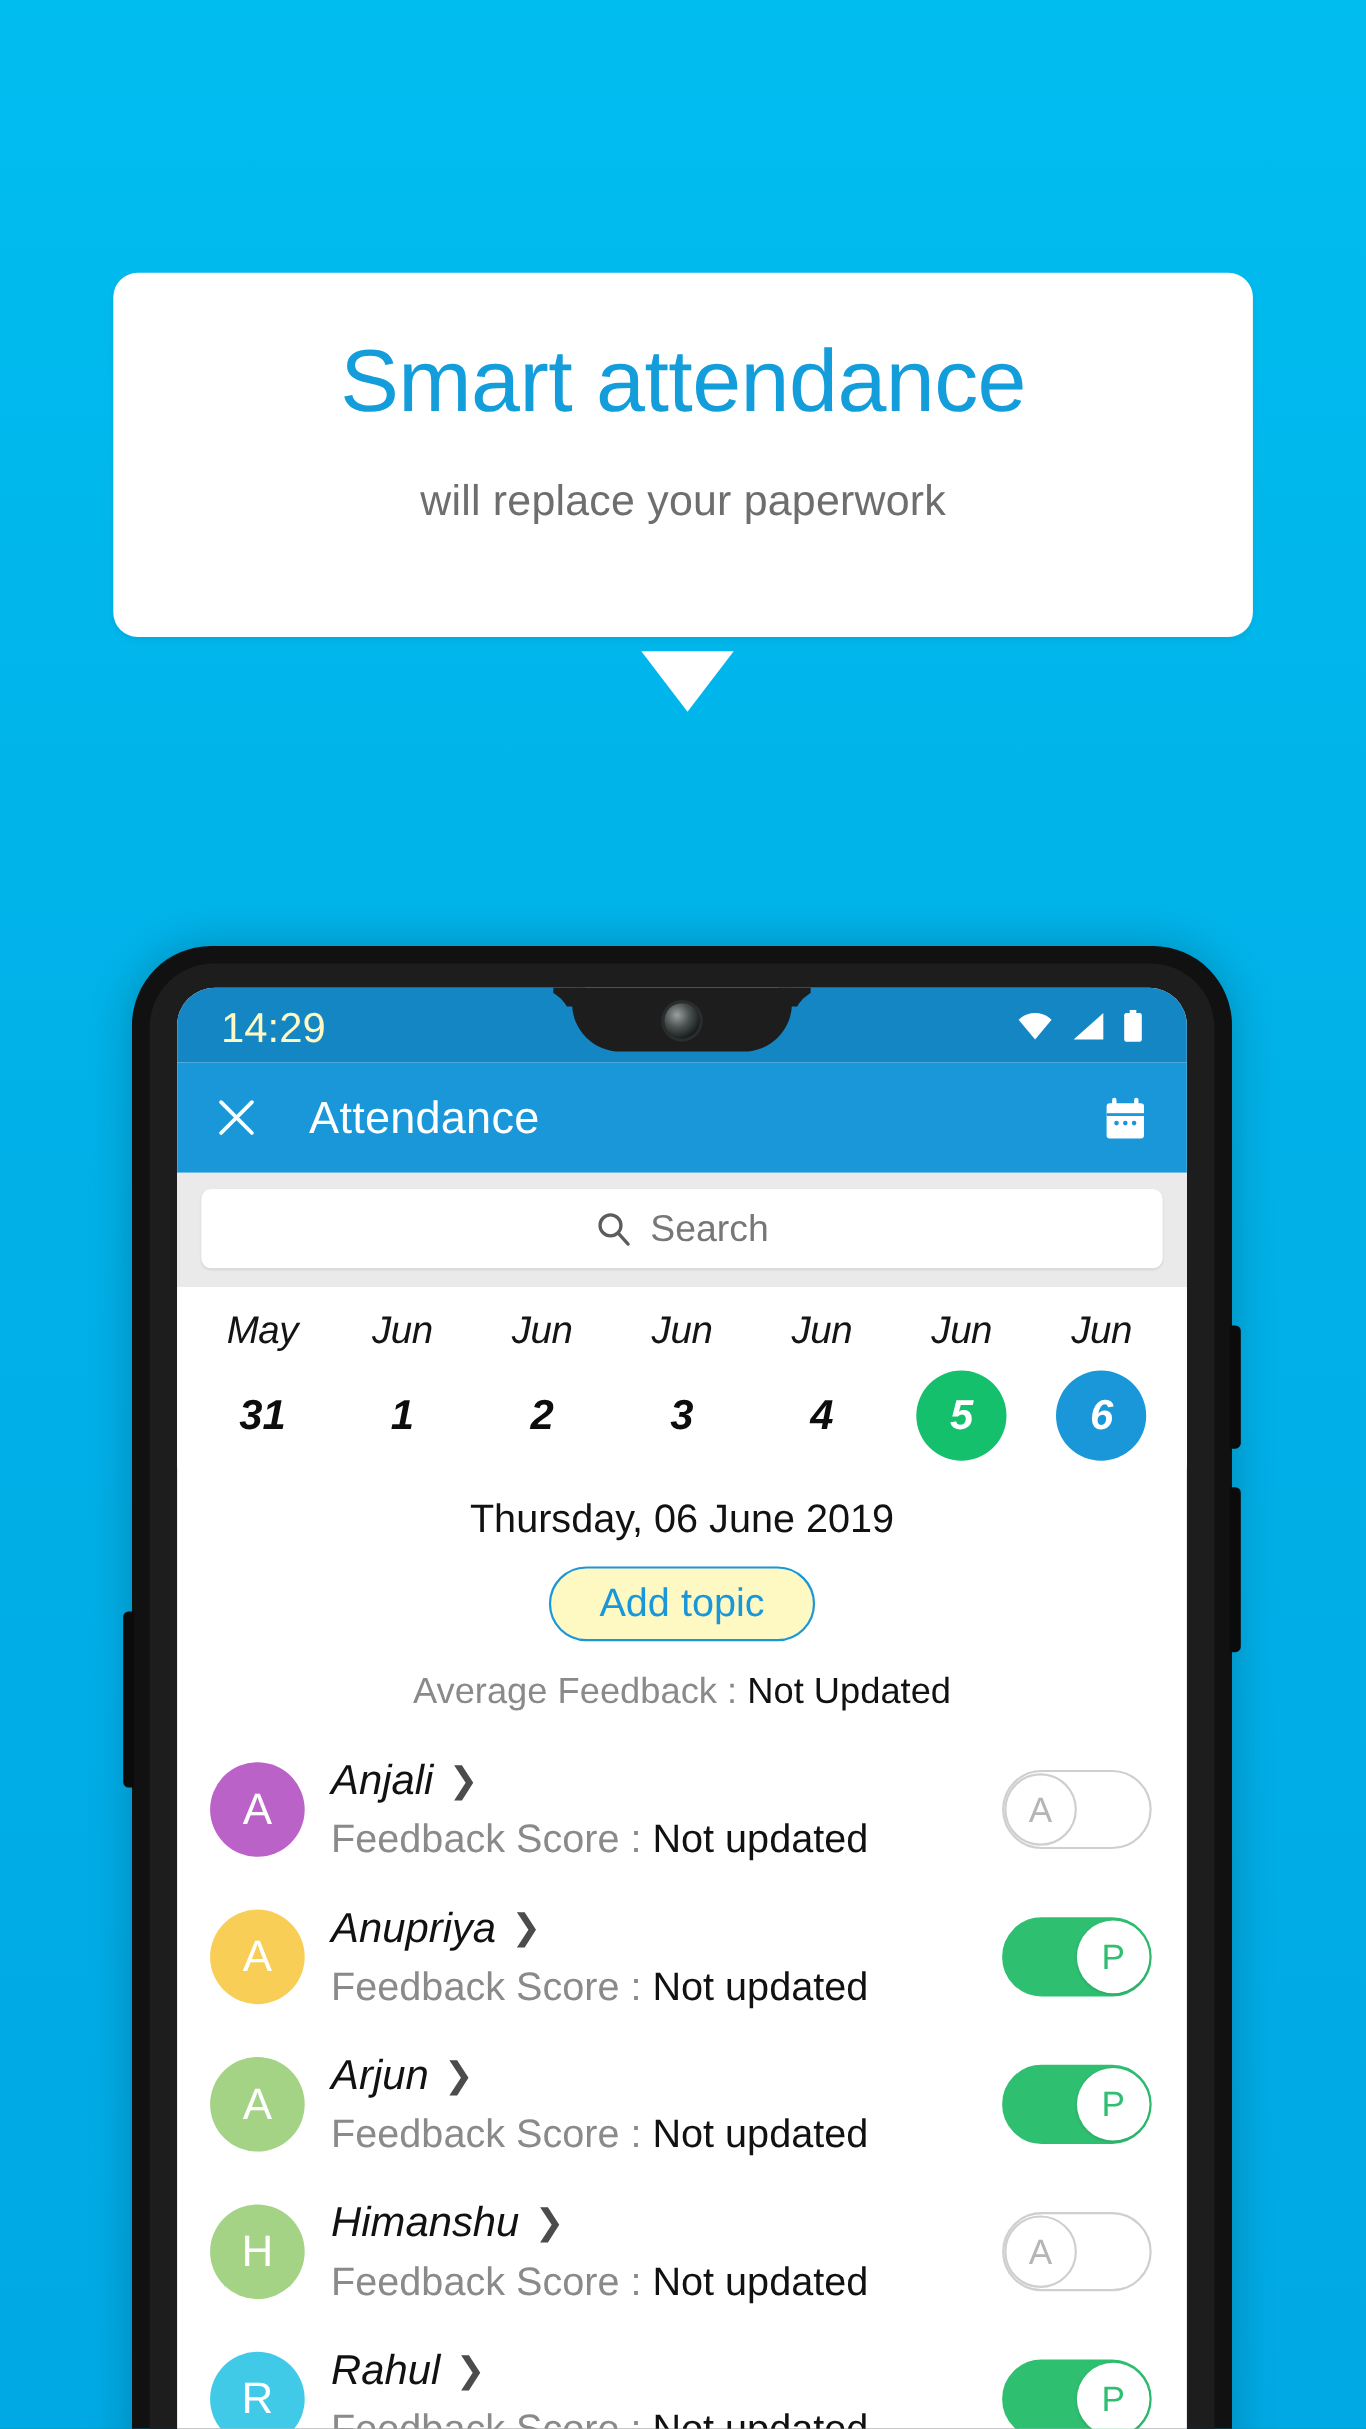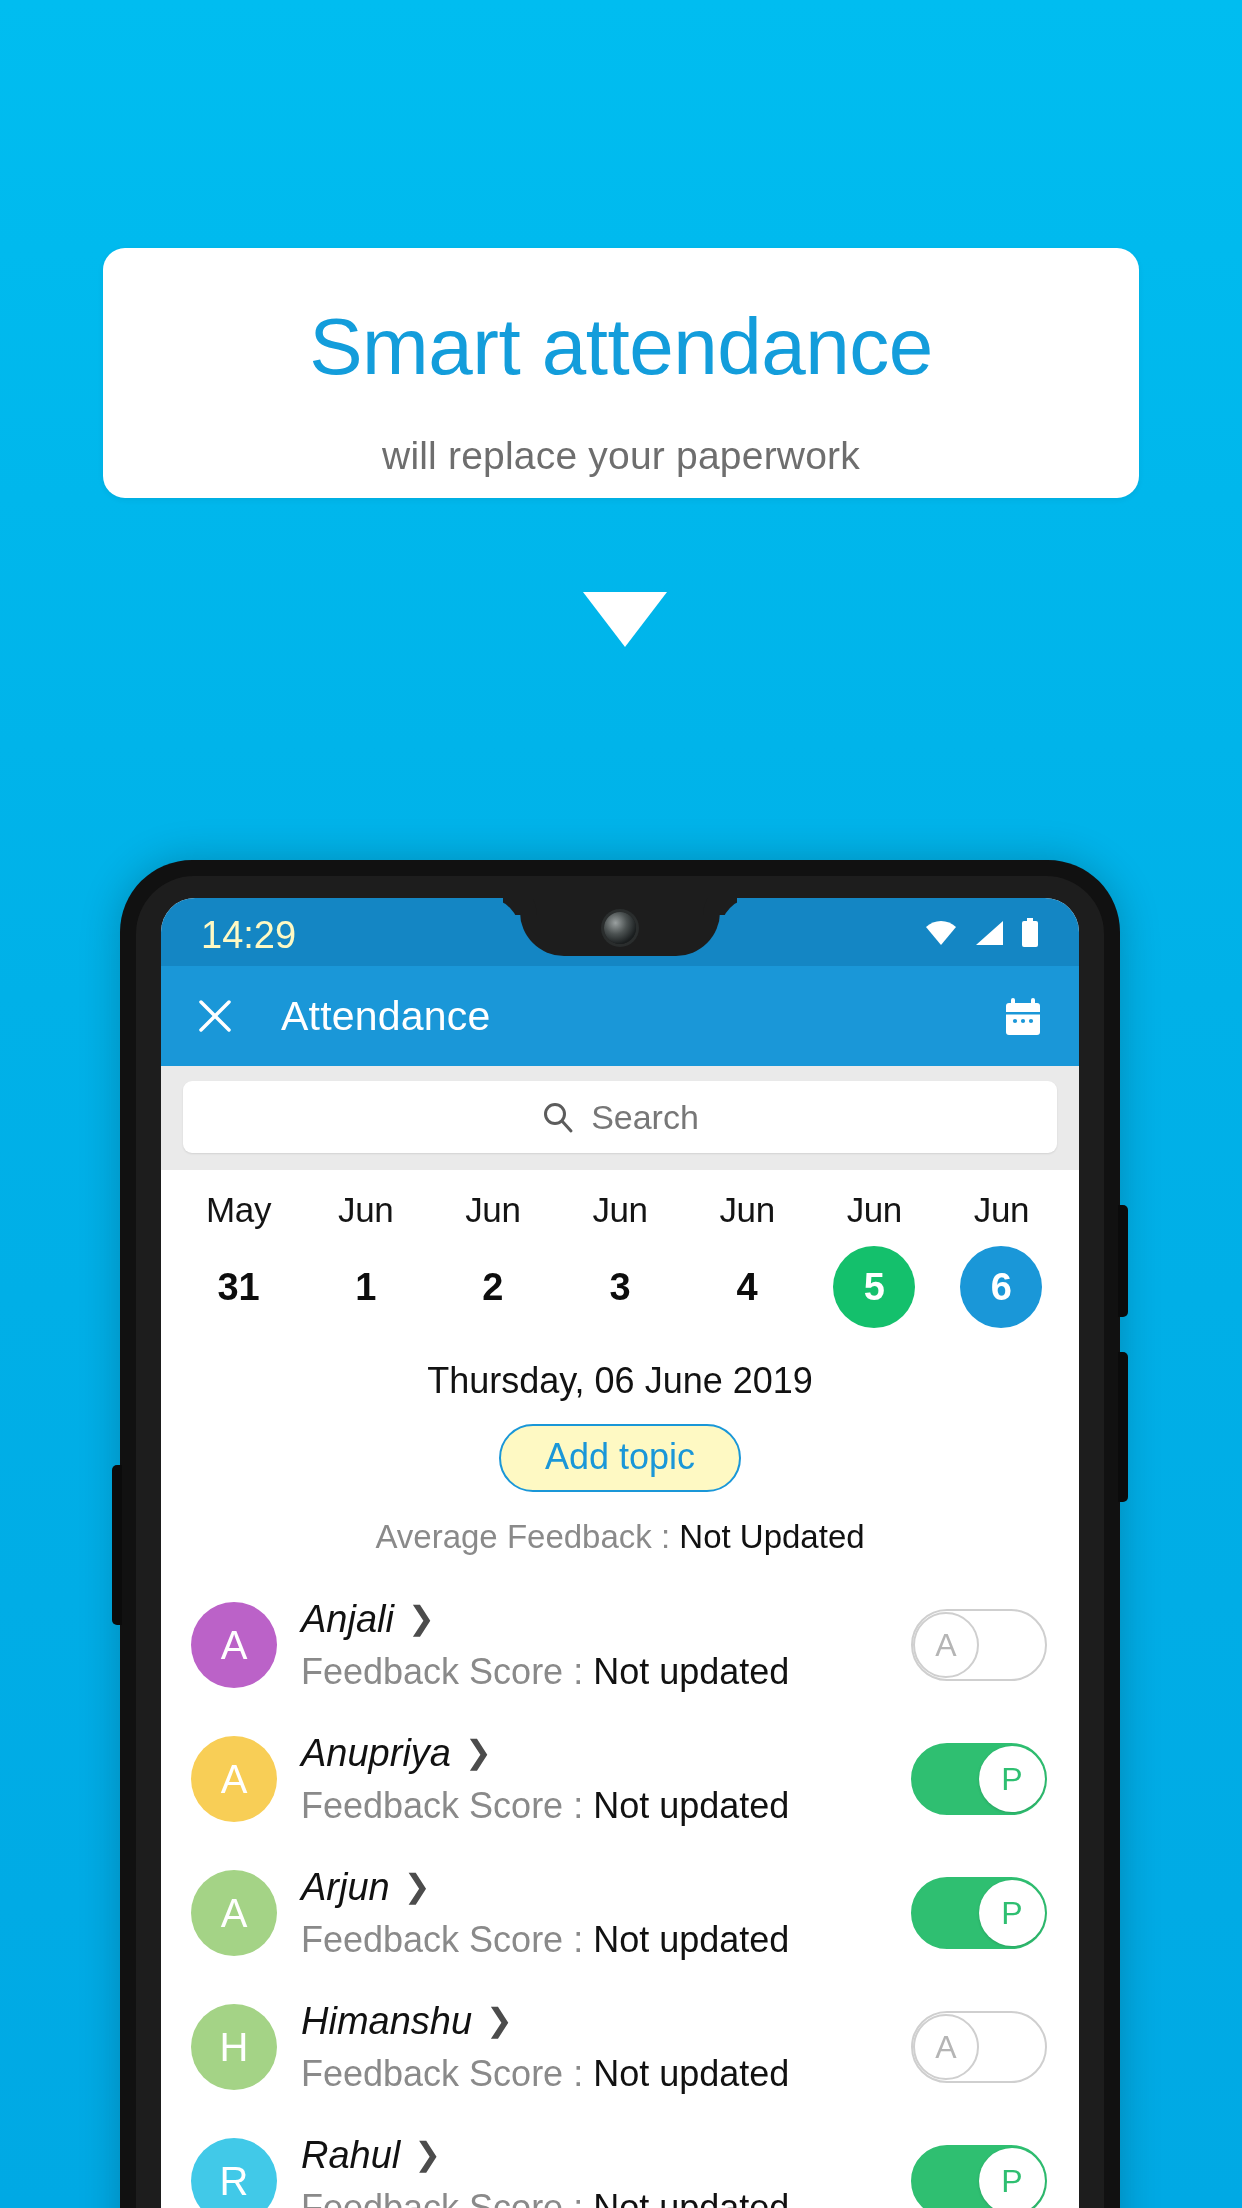--- a/index.html
+++ b/index.html
@@ -13,21 +13,21 @@
   
   #promo-bg {
     position:absolute; inset:0;
     background:linear-gradient(180deg,#00bdf0 0%, #00b1e8 45%, #00a9e4 100%);
   }
 
   
   #bubble {
     position:absolute;
     left:103px; top:248px;
-    width:1036px; height:250px;
+    width:1036px; height:331px;
     background:#ffffff;
     border-radius:22px;
     box-shadow:0 2px 6px rgba(0,0,0,.06);
   }
   #bubble-tail {
     position:absolute;
     left:583px; top:592px;
     width:0;height:0;
     border-left:42px solid transparent;
     border-right:42px solid transparent;
@@ -159,21 +159,21 @@
   }
 
   
   #date-strip {
     display:flex;
     padding:20px 14px 6px 14px;
     background:#ffffff;
   }
   .date-cell {
     flex:1;
-    display:flex; flex-direction:column; align-items:center;
+    display:flex; flex-direction:column; align-items:center;font-style:italic;
   }
   .date-month {
     font-size:35px; color:#141414; font-weight:400; letter-spacing:-.4px;
   }
   .date-num-wrap {
     margin-top:16px;
     width:82px;height:82px;
     border-radius:50%;
     display:flex;align-items:center;justify-content:center;
   }

